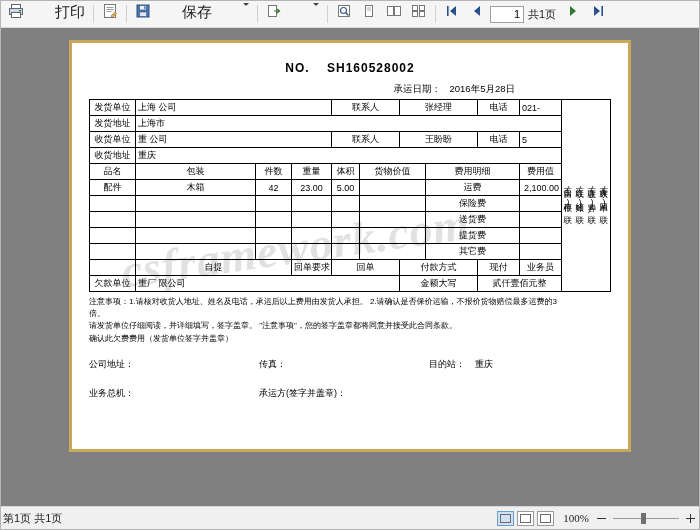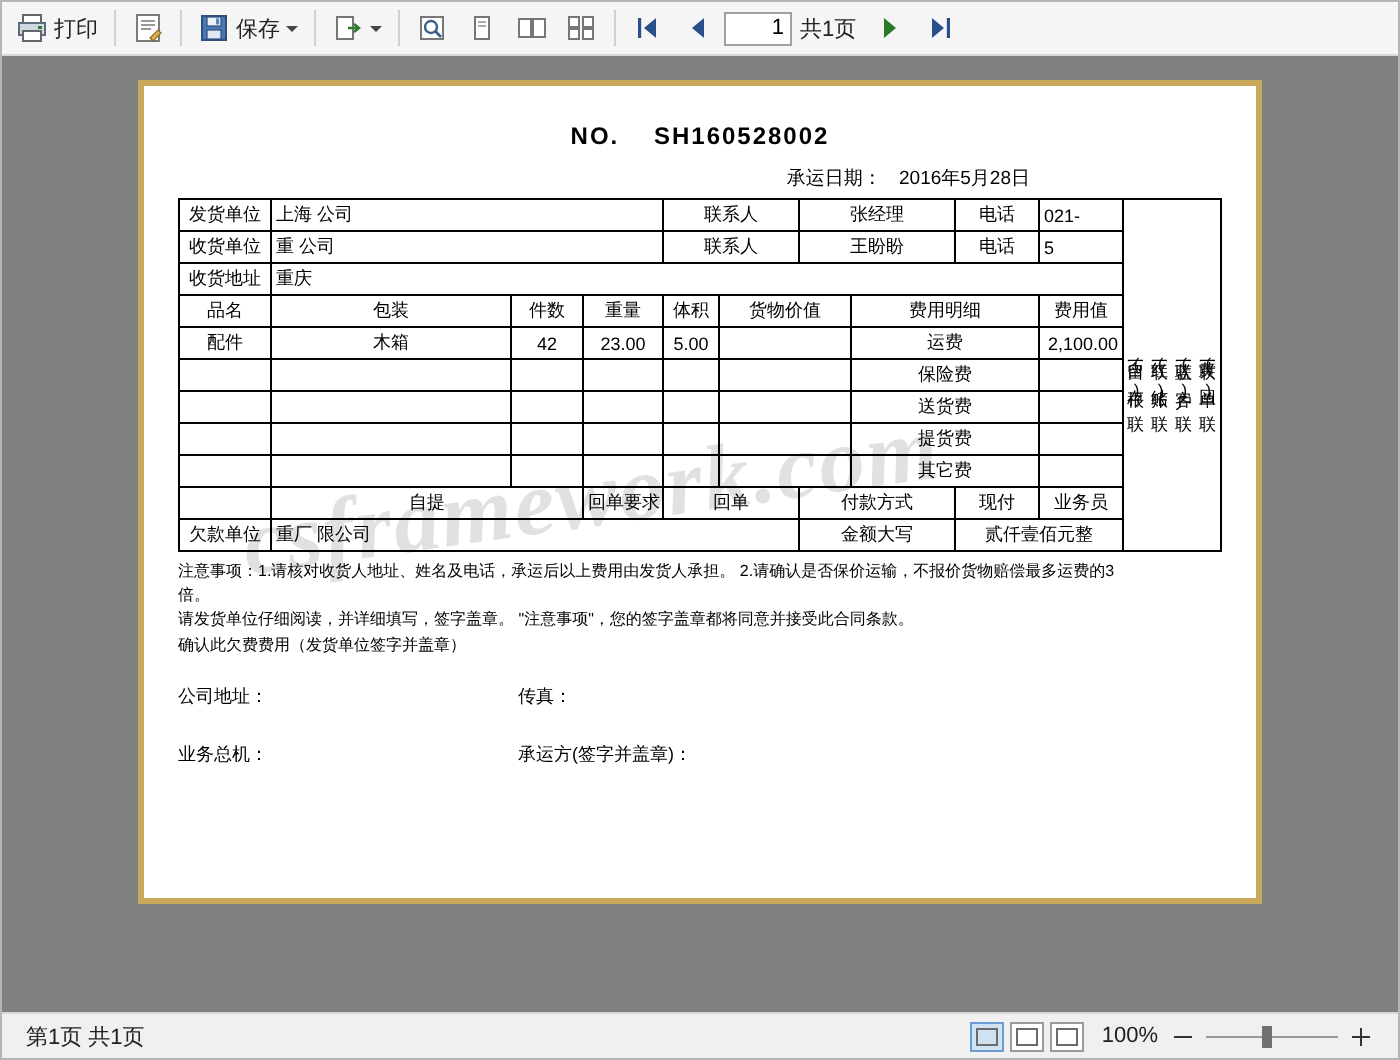--- a/index.html
+++ b/index.html
@@ -82,27 +82,27 @@
     border-bottom: 1px solid #d8d8d8;
     display: flex;
     align-items: center;
     padding: 0 3px;
     flex: 0 0 auto;
     gap: 1px;
   }
   .tb-btn {
     height: 22px;
     display: flex;
-    align-items: center;
     padding: 0 3px;
     border: 1px solid transparent;
     border-radius: 2px;
-    font-size: 11px;
+    font-size: 15px;
     color: #222;
     white-space: nowrap;
+    gap: 28px;
   }
   .tb-sep {
     width: 1px;
     height: 18px;
     background: #d0d0d0;
     margin: 0 3px;
     flex: 0 0 auto;
   }
   .tb-label { margin-left: 3px; }
   .caret {
@@ -246,41 +246,41 @@
   
   .statusbar {
     height: 22px;
     background: #f0f0f0;
     border-top: 1px solid #d8d8d8;
     display: flex;
     align-items: center;
     flex: 0 0 auto;
     font-size: 11px;
     color: #222;
-    padding: 0 12px;
+    padding: 0 2px;
   }
   .status-left { flex: 1 1 auto; }
   .view-btn {
     width: 17px; height: 15px;
     border: 1px solid #9a9a9a;
     background: #fff;
     margin-left: 3px;
     position: relative;
     box-sizing: border-box;
   }
   .view-btn.active { background: #cfe2f3; border-color: #6b9bd2; }
   .view-btn i {
     position: absolute;
     left: 2px; top: 2px;
     right: 2px; bottom: 2px;
     border: 1px solid #6b6b6b;
   }
   .view-btn.two i { border-right: none; width: 5px; right: auto; }
   .view-btn.two i.b { left: auto; right: 2px; border-right: 1px solid #6b6b6b; border-left: none; width: 5px; }
-  .zoom-val { margin: 0 6px 0 9px; font-size: 11px; }
+  .zoom-val { margin: 0 6px 0 9px; font-size: 11px; font-family: Liberation Serif, serif; }
   .zoom-ctl { display: flex; align-items: center; }
   .zmbtn {
     width: 13px; height: 13px;
     position: relative;
     display: inline-block;
   }
   .zmbtn::before {
     content: "";
     position: absolute;
     left: 2px; top: 6px; width: 9px; height: 1px;
@@ -461,20 +461,24 @@
             <tbody>
               <tr>
                 <td class="lbl">发货单位</td>
                 <td colspan="3">上海            公司</td>
                 <td colspan="2" class="ctr">联系人</td>
                 <td colspan="2" class="ctr">张经理</td>
                 <td class="ctr">电话</td>
                 <td>021-</td>
               </tr>
               <tr>
+                <td class="lbl">发货地址</td>
+                <td colspan="9">上海市</td>
+              </tr>
+              <tr>
                 <td class="lbl">收货单位</td>
                 <td colspan="3">重            公司</td>
                 <td colspan="2" class="ctr">联系人</td>
                 <td colspan="2" class="ctr">王盼盼</td>
                 <td class="ctr">电话</td>
                 <td>5</td>
               </tr>
               <tr>
                 <td class="lbl">收货地址</td>
                 <td colspan="9">重庆</td>
@@ -574,20 +578,25 @@
         <div class="notes">
           <p>注意事项：1.请核对收货人地址、姓名及电话，承运后以上费用由发货人承担。 2.请确认是否保价运输，不报价货物赔偿最多运费的3倍。</p>
           <p>请发货单位仔细阅读，并详细填写，签字盖章。 "注意事项"，您的签字盖章都将同意并接受此合同条款。</p>
           <p>确认此欠费费用（发货单位签字并盖章）</p>
         </div>
 
         <div class="footer-grid">
           <div class="footer-row">
             <div class="fc1">公司地址：</div>
             <div class="fc2">传真：</div>
+            <div class="fc3">
+              <span>目的站：</span>
+              &nbsp;&nbsp;
+              <span>重庆</span>
+            </div>
           </div>
           <div class="footer-row">
             <div class="fc1">业务总机：</div>
             <div class="fc2">承运方(签字并盖章)：</div>
           </div>
         </div>
 
       </div>
     </div>
   </div>

